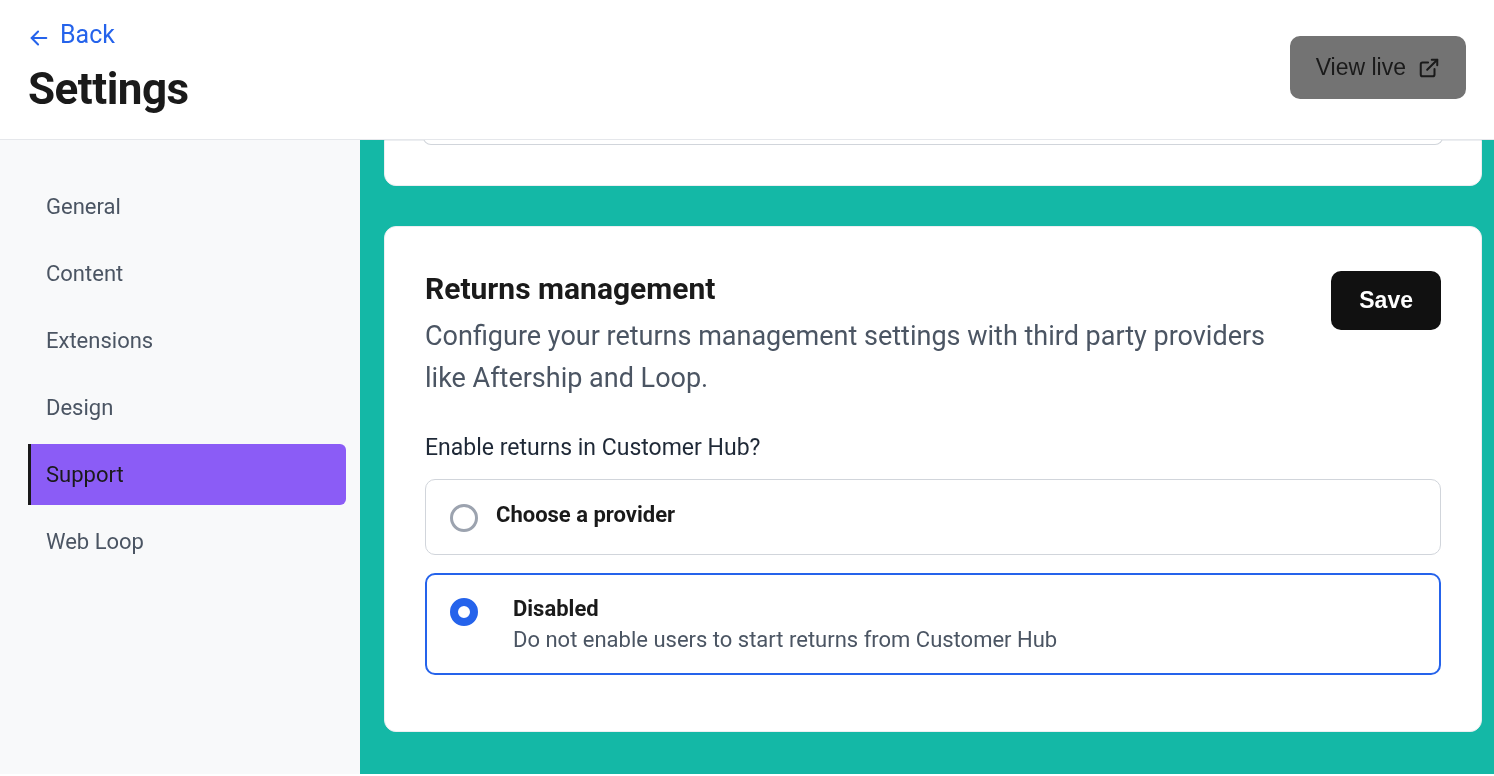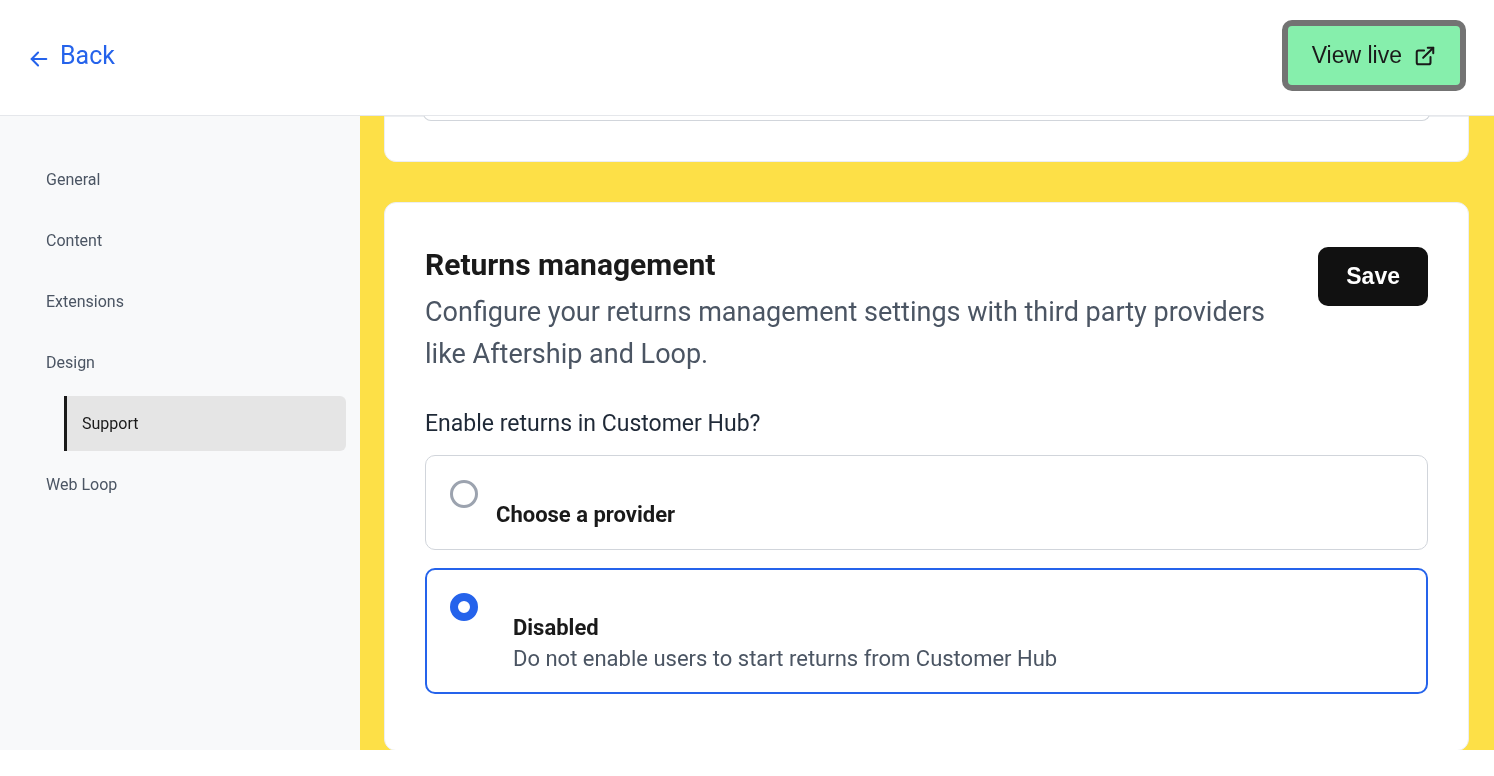--- a/index.html
+++ b/index.html
@@ -39,22 +39,22 @@
   .page-title {
     font-size: 44px;
     font-weight: 700;
     color: #1a1a1a;
     letter-spacing: -0.5px;
   }
   .view-live-button {
     display: inline-flex;
     align-items: center;
     gap: 12px;
-    background: #86efac;
-    border: 6px solid #737373;
+    background: #737373;
+    border: 2px solid #737373;
     border-radius: 10px;
     padding: 16px 24px;
     font-size: 23px;
     font-weight: 500;
     color: #1a1a1a;
     cursor: pointer;
   }
   .view-live-button svg { width: 22px; height: 22px; }
 
   .body {
@@ -64,47 +64,46 @@
 
   .sidebar {
     width: 360px;
     background: #f8f9fa;
     padding: 36px 14px 0 28px;
     border-right: none;
   }
   .sidebar-item {
     display: block;
     padding: 18px 18px;
-    font-size: 16px;
+    font-size: 22px;
     color: #4b5563;
     cursor: pointer;
     border-radius: 6px;
     margin-bottom: 6px;
   }
   .sidebar-item.active {
-    background: #e5e5e5;
+    background: #8b5cf6;
     color: #1a1a1a;
     position: relative;
     border-radius: 0 6px 6px 0;
-    margin-left: 36px;
   }
   .sidebar-item.active::before {
     content: "";
     position: absolute;
     left: 0;
     top: 0;
     bottom: 0;
     width: 3px;
     background: #1a1a1a;
   }
 
   .main {
     flex: 1;
-    background: #fde047;
-    padding: 0 25px 24px 24px;
+    background: #14b8a6;
+    padding: 0 12px 24px 24px;
     overflow: hidden;
   }
 
   .card-peek {
     background: #fff;
     border: 1px solid #eceef1;
     border-radius: 0 0 12px 12px;
     height: 46px;
     margin-bottom: 40px;
     position: relative;
@@ -195,21 +194,20 @@
     position: relative;
     background: #fff;
   }
   .radio-option.selected .radio-circle {
     border: 8px solid #2563eb;
   }
   .radio-text {
     display: flex;
     flex-direction: column;
     gap: 6px;
-    margin-top: 24px;
   }
   .radio-title {
     font-size: 22px;
     font-weight: 700;
     color: #1a1a1a;
   }
   .radio-desc {
     font-size: 22px;
     color: #4b5563;
   }
@@ -219,20 +217,21 @@
 
 <div class="header">
   <div class="header-left">
     <a class="back-link">
       <svg viewBox="0 0 24 24" fill="none" stroke="#2563eb" stroke-width="2.2" stroke-linecap="round" stroke-linejoin="round">
         <line x1="20" y1="12" x2="4" y2="12"></line>
         <polyline points="11 5 4 12 11 19"></polyline>
       </svg>
       <span>Back</span>
     </a>
+    <h1 class="page-title">Settings</h1>
   </div>
   <button class="view-live-button">
     <span>View live</span>
     <svg viewBox="0 0 24 24" fill="none" stroke="#1a1a1a" stroke-width="2.2" stroke-linecap="round" stroke-linejoin="round">
       <path d="M18 13v6a2 2 0 0 1-2 2H5a2 2 0 0 1-2-2V8a2 2 0 0 1 2-2h6"></path>
       <polyline points="15 3 21 3 21 9"></polyline>
       <line x1="10" y1="14" x2="21" y2="3"></line>
     </svg>
   </button>
 </div>

